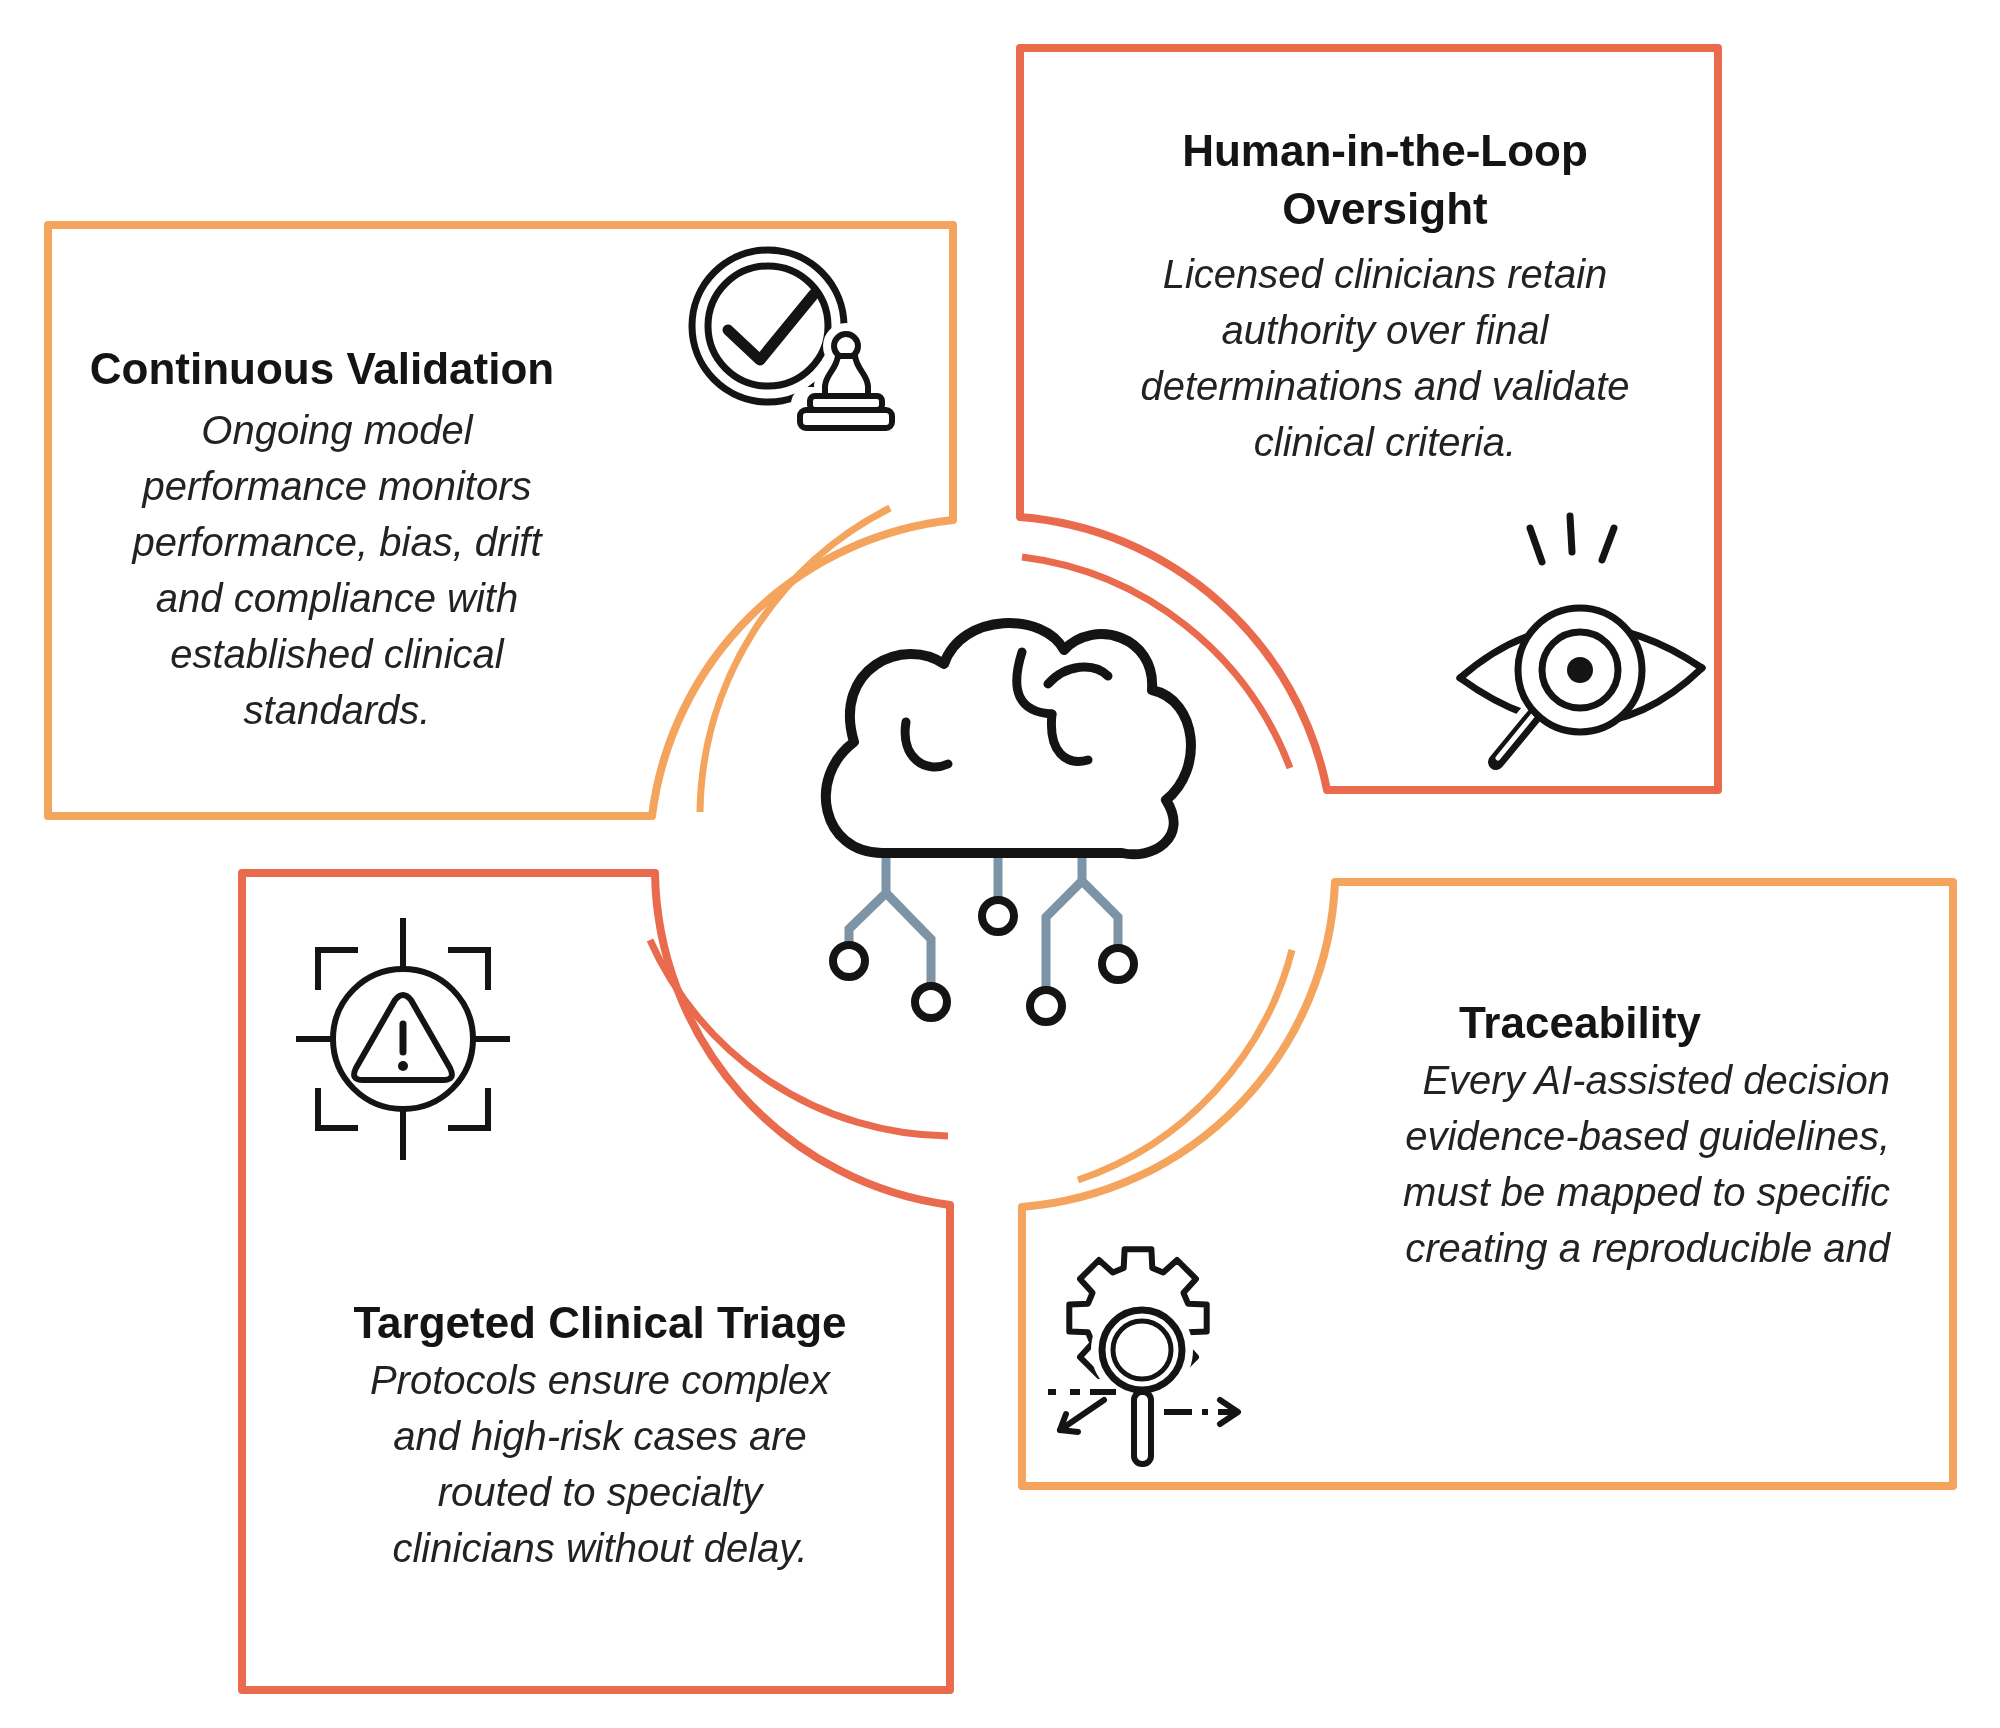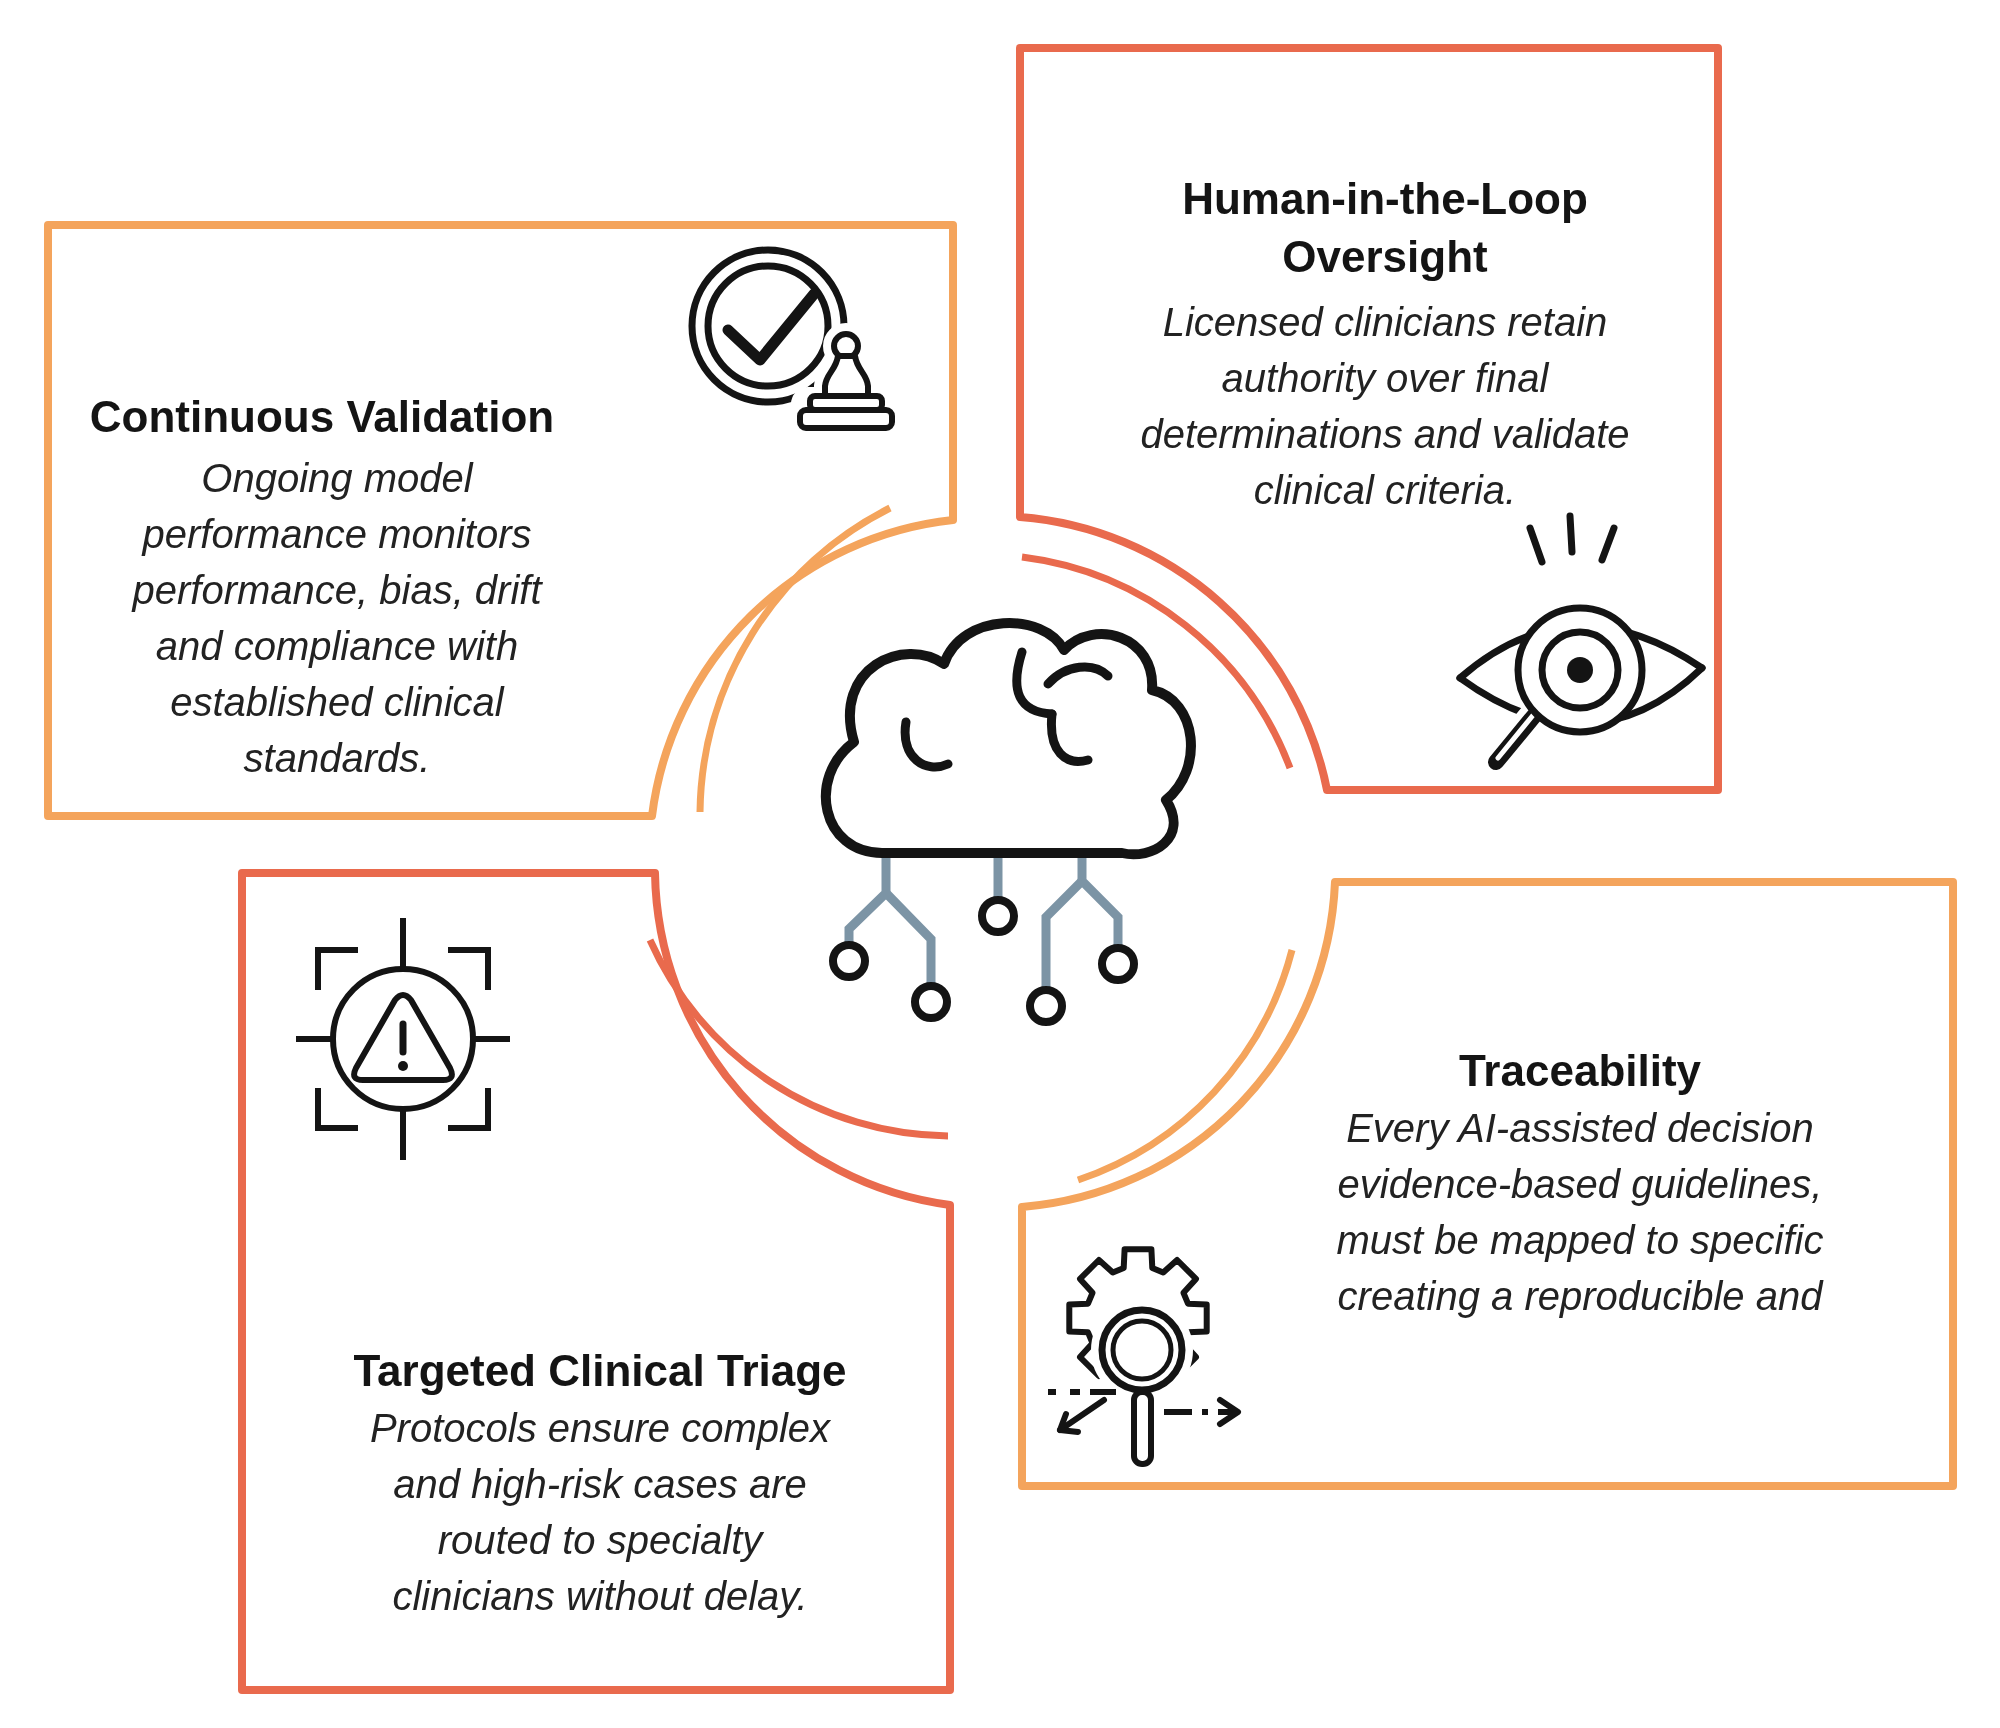--- a/index.html
+++ b/index.html
@@ -5,21 +5,21 @@
   html,body{margin:0;padding:0;background:#ffffff;}
   #canvas{
     position:relative;
     width:2000px;height:1728px;
     background:#ffffff;
     font-family:"Liberation Sans", sans-serif;
     color:#1b1b1b;
     overflow:hidden;
   }
   #artwork{position:absolute;left:0;top:0;width:2000px;height:1728px;}
-  .txt{position:absolute;text-align:center;margin-top:48px;}
+  .txt{position:absolute;text-align:center;}
   .card-title{
     font-weight:700;font-size:44px;line-height:58px;color:#141414;
     letter-spacing:0px;
   }
   .card-body{
     font-weight:400;font-size:40px;line-height:56px;color:#222222;font-style:italic;
   }
   .stroke-orange{stroke:#F4A45C;}
   .stroke-red{stroke:#E96A4D;}
   .stroke-ink{stroke:#141414;}
@@ -201,21 +201,21 @@
     <div class="txt card-body" style="left:290px;top:1352px;width:620px;">
       <div>Protocols ensure complex</div>
       <div>and high-risk cases are</div>
       <div>routed to specialty</div>
       <div>clinicians without delay.</div>
     </div>
   </div>
 
   <div>
     <div class="txt card-title" style="left:1270px;top:994px;width:620px;">Traceability</div>
-    <div class="txt card-body" style="left:1270px;top:1052px;width:620px;">
+    <div class="txt card-body" style="left:1270px;top:1052px;width:620px;text-align:right;">
       <div>Every AI-assisted decision</div>
       <div>evidence-based guidelines,</div>
       <div>must be mapped to specific</div>
       <div>creating a reproducible and</div>
     </div>
   </div>
 
 </div>
 
 </body></html>

